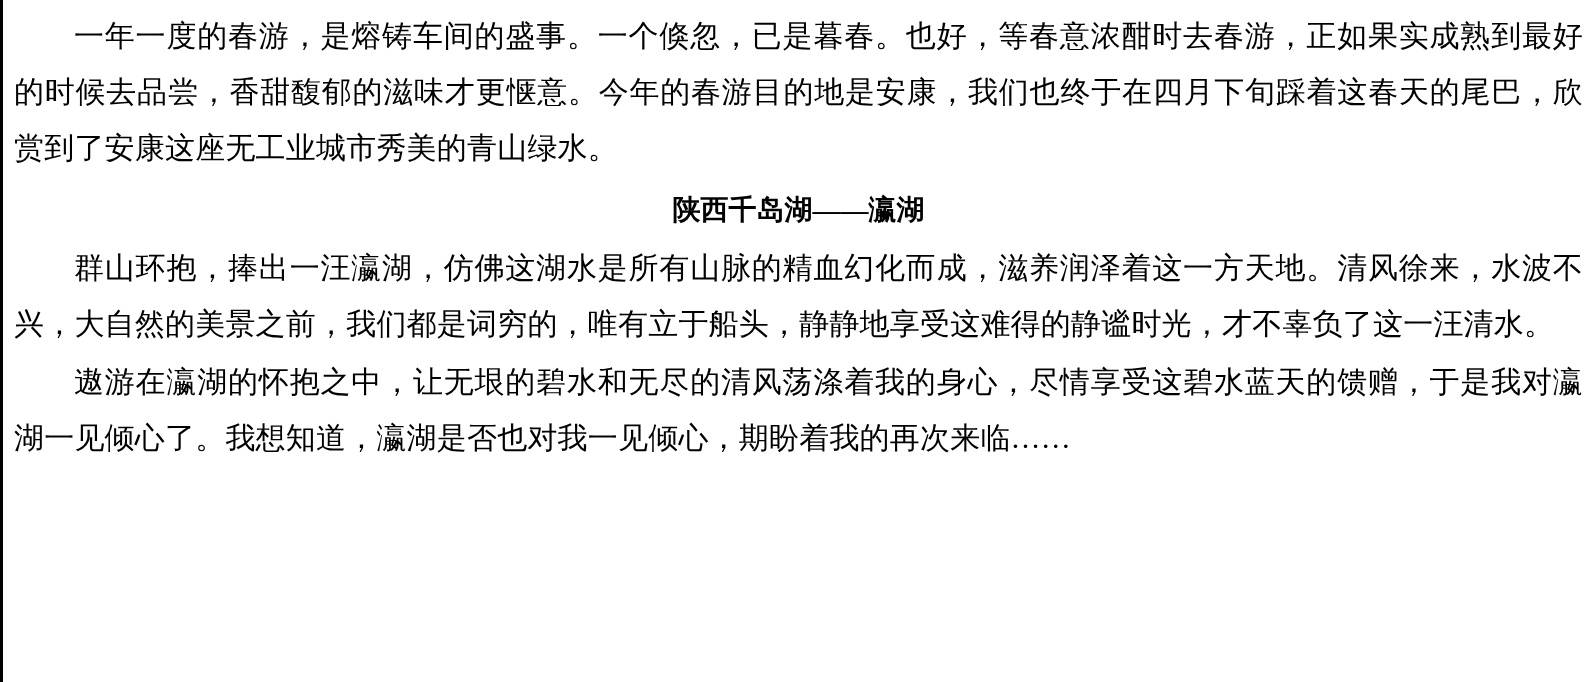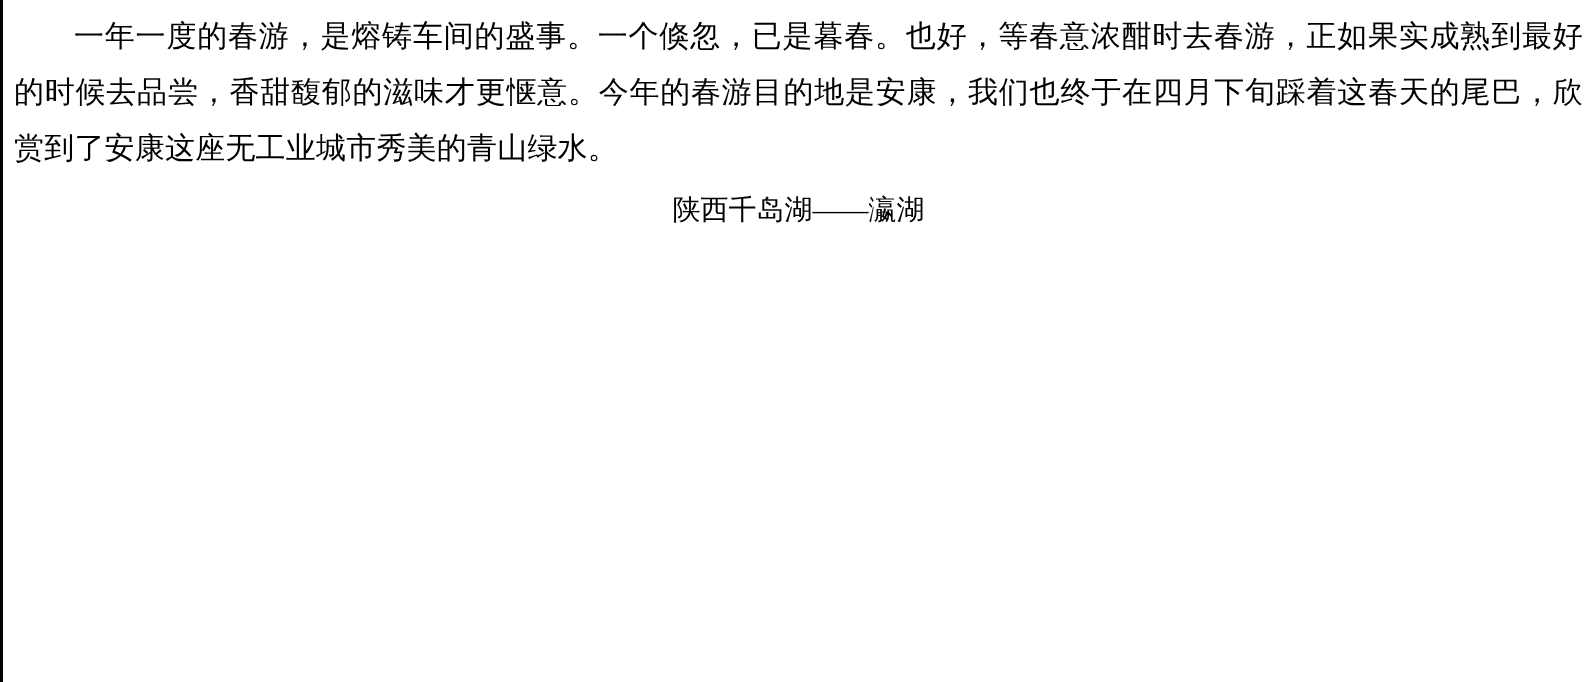--- a/index.html
+++ b/index.html
@@ -36,30 +36,32 @@
     text-justify: inter-ideograph;
     letter-spacing: 0.2px;
     margin: 0 0 2px 0;
   }
   .body-text.indent {
     text-indent: 60px;
   }
   .section-heading {
     font-size: 28px;
     line-height: 56px;
-    font-weight: normal;
+    font-weight: bold;
     text-align: center;
     margin: 6px 0 2px 0;
   }
 </style>
 </head>
 <body>
 
 <div class="page">
   <div class="left-rule"></div>
 
   <p class="body-text indent">一年一度的春游，是熔铸车间的盛事。一个倏忽，已是暮春。也好，等春意浓酣时去春游，正如果实成熟到最好的时候去品尝，香甜馥郁的滋味才更惬意。今年的春游目的地是安康，我们也终于在四月下旬踩着这春天的尾巴，欣赏到了安康这座无工业城市秀美的青山绿水。</p>
 
   <h2 class="section-heading">陕西千岛湖——瀛湖</h2>
 
 
+  <p class="body-text indent">群山环抱，捧出一汪瀛湖，仿佛这湖水是所有山脉的精血幻化而成，滋养润泽着这一方天地。清风徐来，水波不兴，大自然的美景之前，我们都是词穷的，唯有立于船头，静静地享受这难得的静谧时光，才不辜负了这一汪清水。</p>
 
+  <p class="body-text indent">遨游在瀛湖的怀抱之中，让无垠的碧水和无尽的清风荡涤着我的身心，尽情享受这碧水蓝天的馈赠，于是我对瀛湖一见倾心了。我想知道，瀛湖是否也对我一见倾心，期盼着我的再次来临……</p>
 </div>
 
 </body></html>

